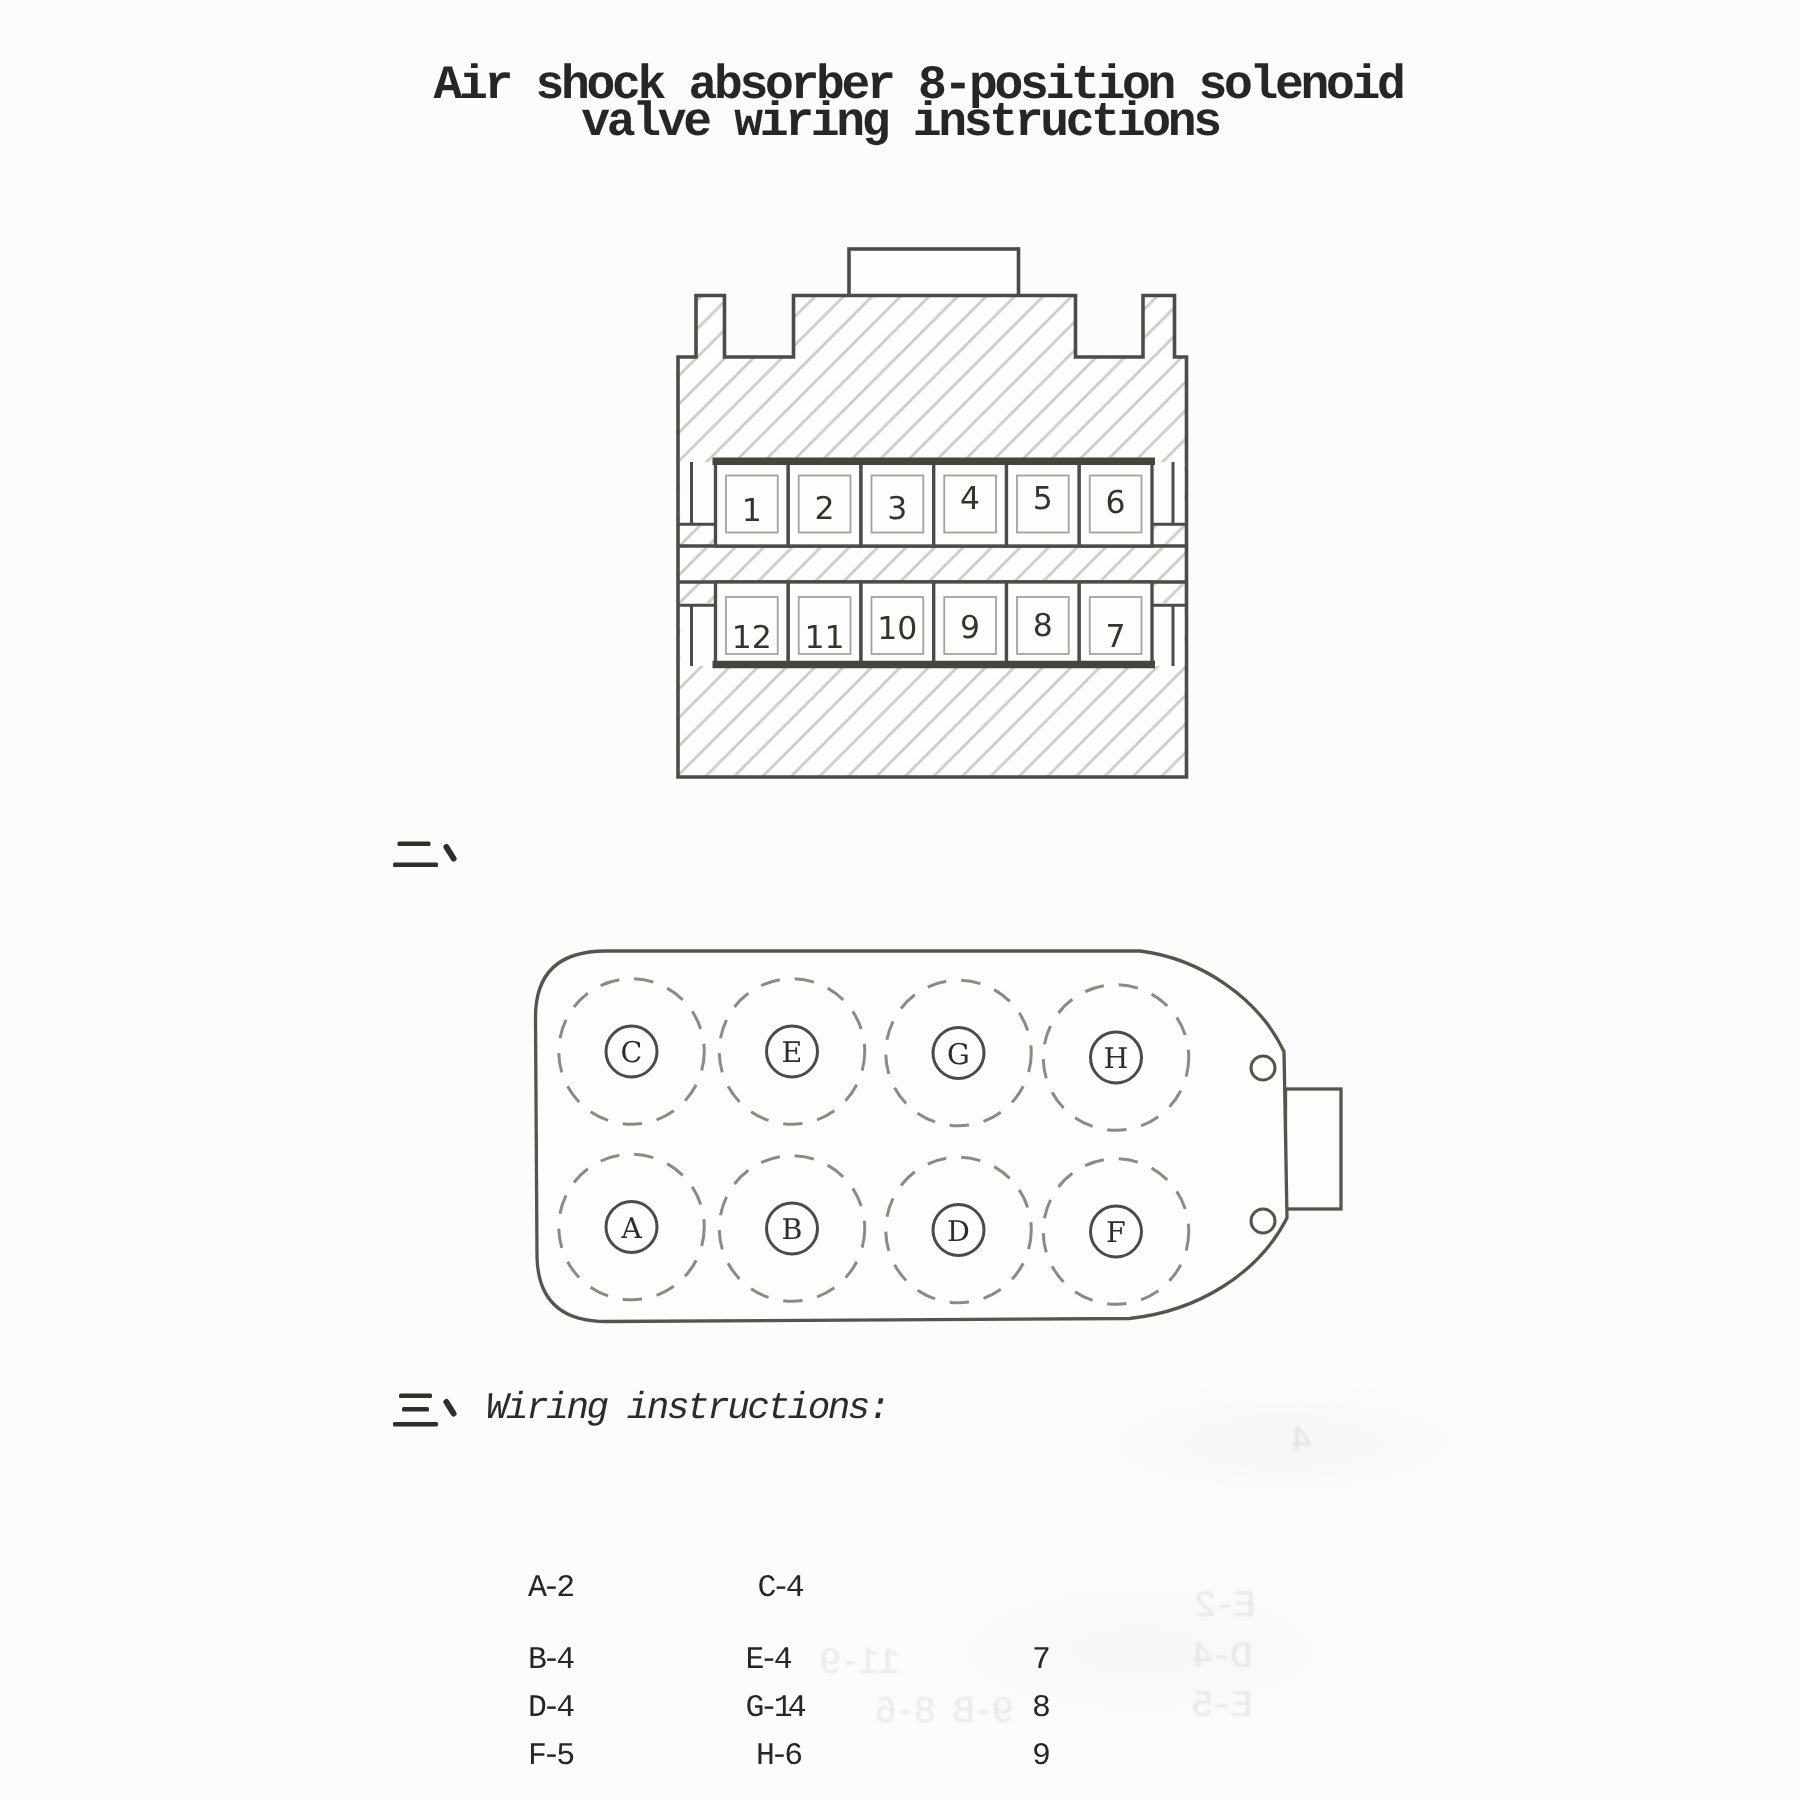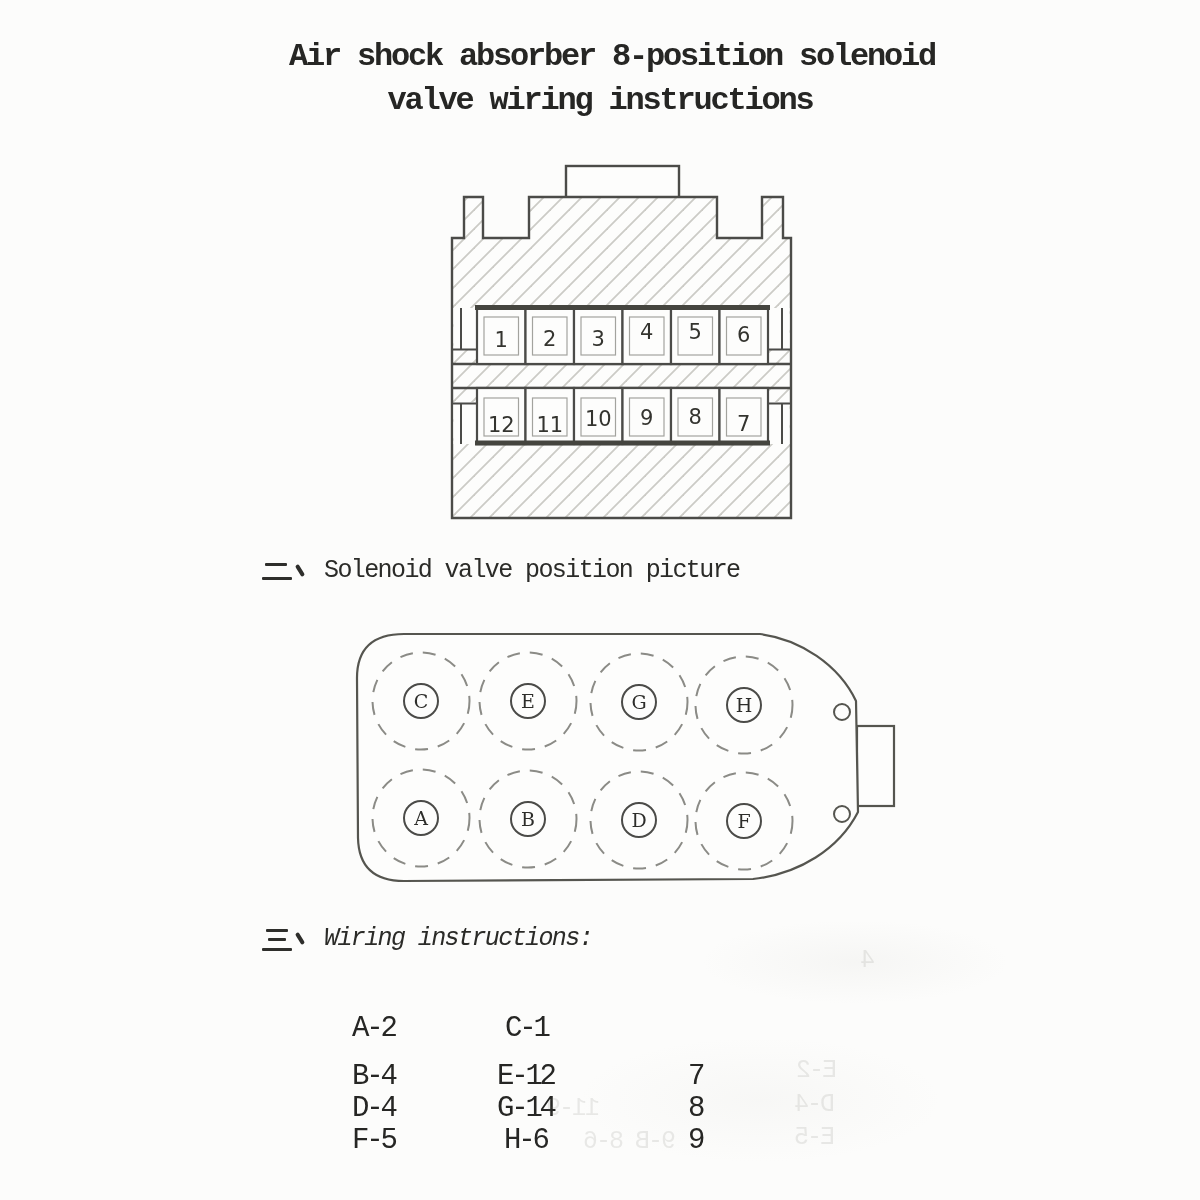--- a/index.html
+++ b/index.html
@@ -27,38 +27,38 @@
     display:flex;align-items:center;gap:10px;
     font-size:25px;letter-spacing:-1.6px;white-space:nowrap;color:#2b2b28;
   }
   .marker{position:relative;width:52px;height:26px;display:inline-block;flex:0 0 52px;}
   .marker .bar{position:absolute;background:#2e2e2b;height:3.2px;border-radius:1px;}
   .marker .tick{
     position:absolute;width:4px;height:13px;background:#2e2e2b;border-radius:2.5px;
     transform:rotate(-32deg);
   }
   .w-item{
-    white-space:nowrap;font-size:29px;letter-spacing:-3.2px;color:#262624;
+    white-space:nowrap;font-size:21px;letter-spacing:-3.2px;color:#262624;margin-top:36px;
   }
   .w-head{
     font-size:20px;letter-spacing:-1.8px;color:#2b2b28;text-align:center;line-height:23px;white-space:nowrap;
   }
   .ghost{
     transform:scaleX(-1);opacity:0.14;color:#77776f;filter:blur(0.7px);
     font-size:25px;letter-spacing:-2px;white-space:nowrap;
   }
   svg text{user-select:none;}
 </style>
 </head>
 <body>
 
 <div id="page">
 
   <div class="abs title-line" style="top:38px;margin-left:12px;">Air shock absorber 8-position solenoid</div>
-  <div class="abs title-line" style="top:82px;">valve wiring instructions</div>
+  <div class="abs title-line" style="top:63px;">valve wiring instructions</div>
 
 
   <svg class="abs" style="left:440px;top:158px;" width="380" height="380" viewBox="440 158 380 380">
     <defs>
       <pattern id="hatch" patternUnits="userSpaceOnUse" width="19" height="19">
         <path d="M0,19 L19,0" stroke="#cccbc6" stroke-width="1.8" fill="none"></path>
         <path d="M-4,4 L4,-4" stroke="#cccbc6" stroke-width="1.8" fill="none"></path>
         <path d="M15,23 L23,15" stroke="#cccbc6" stroke-width="1.8" fill="none"></path>
       </pattern>
     </defs>
@@ -151,21 +151,20 @@
     <path d="M475,307.5 L770,307.5" stroke="#45453f" stroke-width="5" fill="none"></path>
     <path d="M475,443 L770,443" stroke="#45453f" stroke-width="5" fill="none"></path>
   </svg>
 
   <div class="abs section-heading" style="left:262px;top:556px;">
     <span class="marker">
       <span class="bar" style="left:3px;top:5px;width:22px;"></span>
       <span class="bar" style="left:0;top:19px;width:30px;"></span>
       <span class="tick" style="left:36px;top:6px;"></span>
     </span>
-    <span>Solenoid valve position picture</span>
   </div>
 
   <svg class="abs" style="left:350px;top:618px;" width="560" height="280" viewBox="350 618 560 280">
 
     <rect x="857" y="726" width="37" height="80" fill="#fdfdfc" stroke="#55554f" stroke-width="2.2"></rect>
 
     <path d="M404,634 L760,634 C800,639 839,665 856,701 L858,812 C839,849 799,874 753,879
              L404,881 Q359,881 358,838 L357,678 Q357,634 404,634 Z" fill="#fdfdfc" stroke="#55554f" stroke-width="2.2"></path>
 
     <circle cx="842" cy="712" r="8" fill="#fdfdfc" stroke="#55554f" stroke-width="2"></circle>
@@ -223,22 +222,22 @@
       <span class="tick" style="left:36px;top:6px;"></span>
     </span>
     <span>Wiring instructions:</span>
   </div>
 
   <div id="wiring-layer" class="abs" style="left:0;top:0;width:1200px;height:1200px;">
       <div class="abs w-item" style="left: 352px; top: 1012px;">A-2</div>
       <div class="abs w-item" style="left: 352px; top: 1060px;">B-4</div>
       <div class="abs w-item" style="left: 352px; top: 1092px;">D-4</div>
       <div class="abs w-item" style="left: 352px; top: 1124px;">F-5</div>
-      <div class="abs w-item" style="left: 505px; top: 1012px;">C-1</div>
-      <div class="abs w-item" style="left: 497px; top: 1060px;">E-12</div>
+      <div class="abs w-item" style="left: 505px; top: 1012px;">C-4</div>
+      <div class="abs w-item" style="left: 497px; top: 1060px;">E-4</div>
       <div class="abs w-item" style="left: 497px; top: 1092px;">G-14</div>
       <div class="abs w-item" style="left: 504px; top: 1124px;">H-6</div>
       <div class="abs w-item" style="left: 688px; top: 1060px;">7</div>
       <div class="abs w-item" style="left: 688px; top: 1092px;">8</div>
       <div class="abs w-item" style="left: 688px; top: 1124px;">9</div>
     </div>
 
   <div id="ghost-layer" class="abs" style="left:0;top:0;width:1200px;height:1200px;">
       <div class="abs ghost" style="left: 862px; top: 946px;">4</div>
       <div class="abs ghost" style="left: 798px; top: 1056px;">E-2</div>

